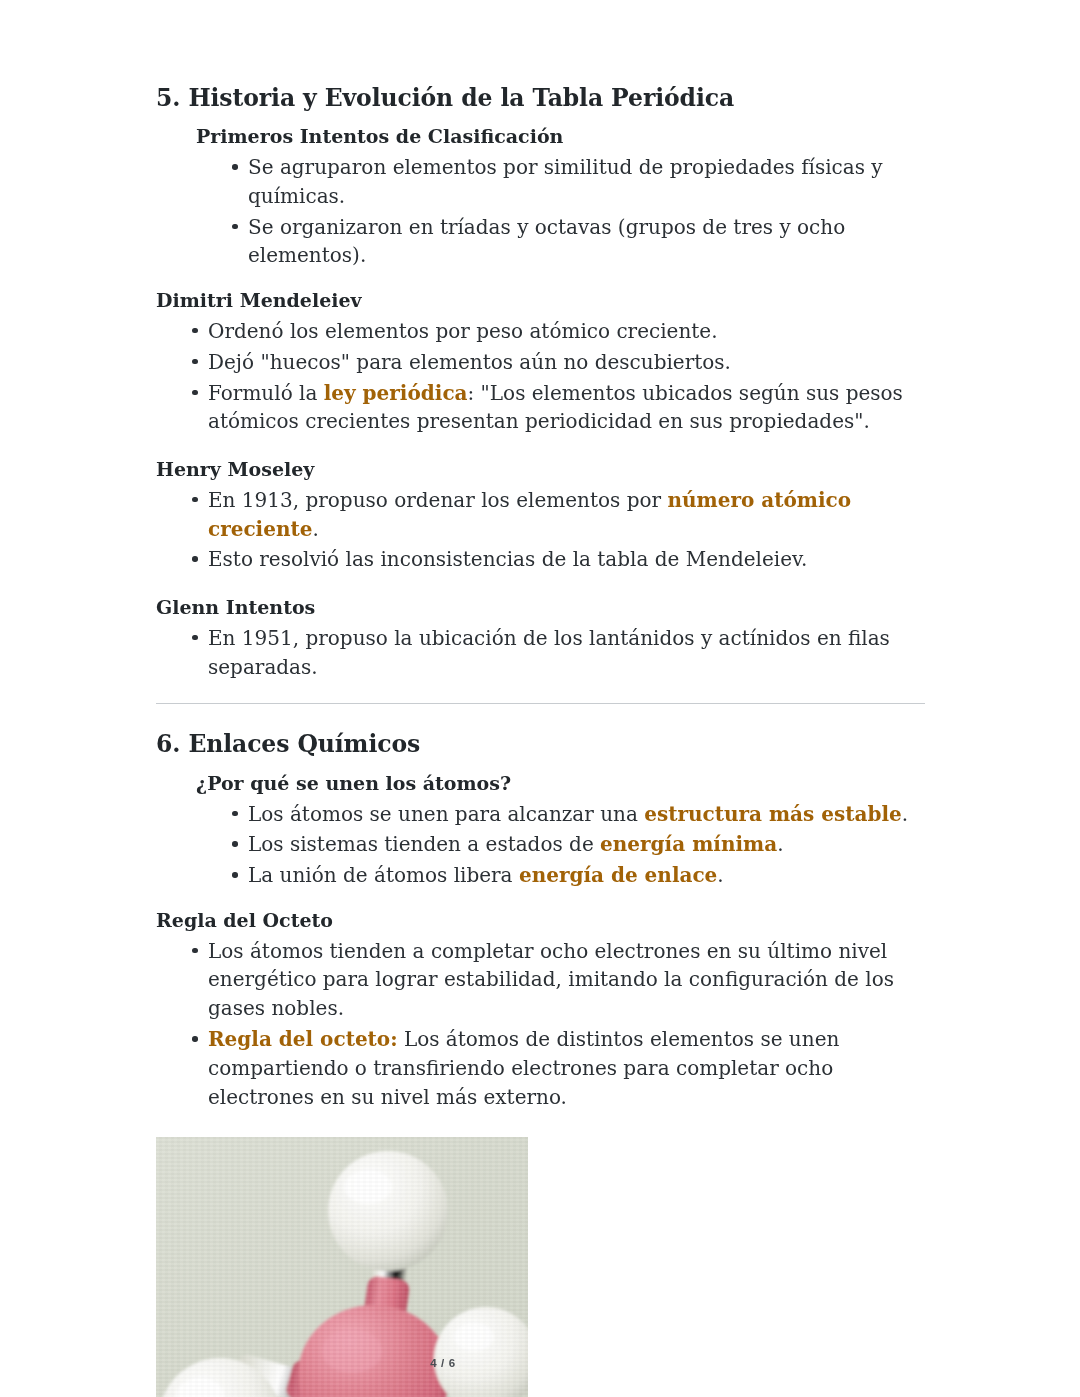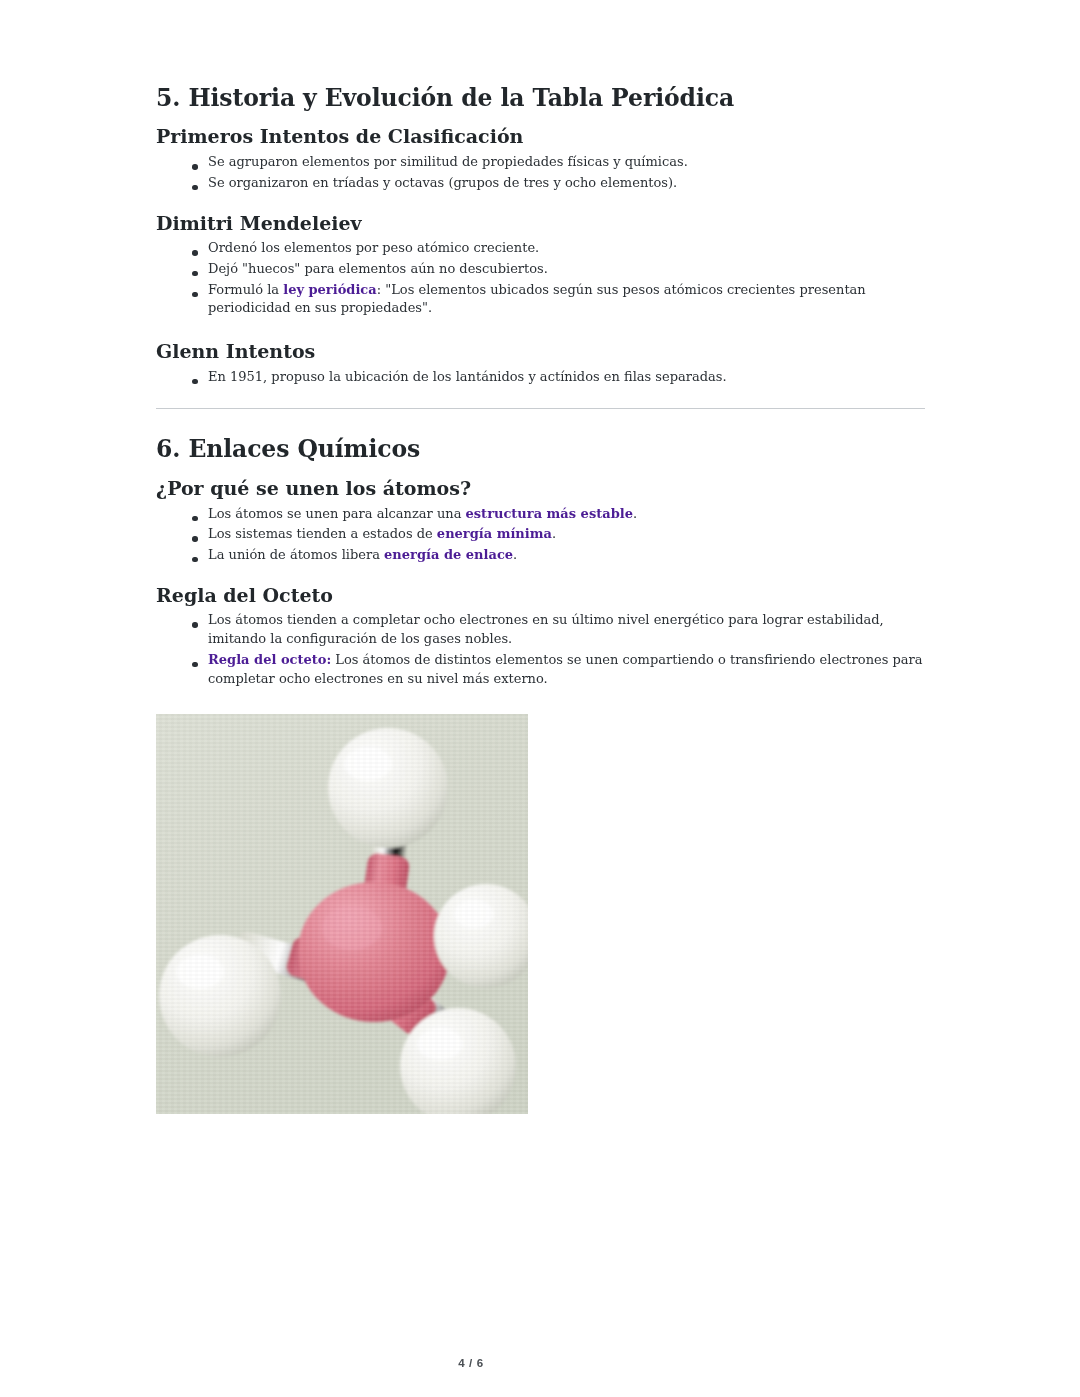--- a/index.html
+++ b/index.html
@@ -35,48 +35,48 @@
     line-height: 1.25;
   }
   .h-sub {
     font-size: 19px;
     font-weight: 700;
     color: #22272b;
     margin: 0 0 4px 0;
     line-height: 1.3;
   }
   .block { margin-bottom: 21px; }
-  .block.tight { margin-bottom: 18px; }
+  .block.tight { margin-bottom: 18px; margin-left: 40px; }
   .block.last { margin-bottom: 0; }
 
   
   ul.bullets {
     list-style: none;
     margin: 0;
     padding: 0;
   }
   ul.bullets > li {
     position: relative;
     padding-left: 52px;
-    font-size: 13px;
+    font-size: 20px;
     line-height: 1.44;
     color: #2b3035;
     margin: 0 0 2px 0;
   }
   ul.bullets > li::before {
     content: "";
     position: absolute;
     left: 36px;
     top: 11px;
     width: 5.5px;
     height: 5.5px;
     border-radius: 50%;
     background: #2b3035;
   }
-  ul.bullets > li b { font-weight: 700; color: #4c1d95; text-align: center; }
+  ul.bullets > li b { font-weight: 700; color: #a16207; text-align: center; }
 
   
   .divider {
     height: 0;
     border: 0;
     border-top: 1.5px solid #c8ccd0;
     margin: 22px 0 26px 0;
   }
 
   
@@ -105,21 +105,20 @@
     position: absolute;
     left: 0;
     bottom: 28px;
     width: 886px;
     text-align: center;
     font-family: "Liberation Sans", "DejaVu Sans", sans-serif;
     font-size: 11.5px;
     font-weight: 700;
     letter-spacing: 0.6px;
     color: #4a4f54;
-    padding-left: 28px;
   }
 </style>
 </head>
 <body>
 
 <div class="page">
 
   <div>
     <h2 class="h-section">5. Historia y Evolución de la Tabla Periódica</h2>
 
@@ -133,20 +132,27 @@
 
     <div class="block">
       <h3 class="h-sub">Dimitri Mendeleiev</h3>
       <ul class="bullets">
         <li><span>Ordenó los elementos por peso atómico creciente.</span></li>
         <li><span>Dejó "huecos" para elementos aún no descubiertos.</span></li>
         <li><span>Formuló la <b>ley periódica</b>: "Los elementos ubicados según sus pesos atómicos crecientes presentan periodicidad en sus propiedades".</span></li>
       </ul>
     </div>
 
+    <div class="block">
+      <h3 class="h-sub">Henry Moseley</h3>
+      <ul class="bullets">
+        <li><span>En 1913, propuso ordenar los elementos por <b>número atómico creciente</b>.</span></li>
+        <li><span>Esto resolvió las inconsistencias de la tabla de Mendeleiev.</span></li>
+      </ul>
+    </div>
 
     <div class="block last">
       <h3 class="h-sub">Glenn Intentos</h3>
       <ul class="bullets">
         <li><span>En 1951, propuso la ubicación de los lantánidos y actínidos en filas separadas.</span></li>
       </ul>
     </div>
   </div>
 
   <hr class="divider">

